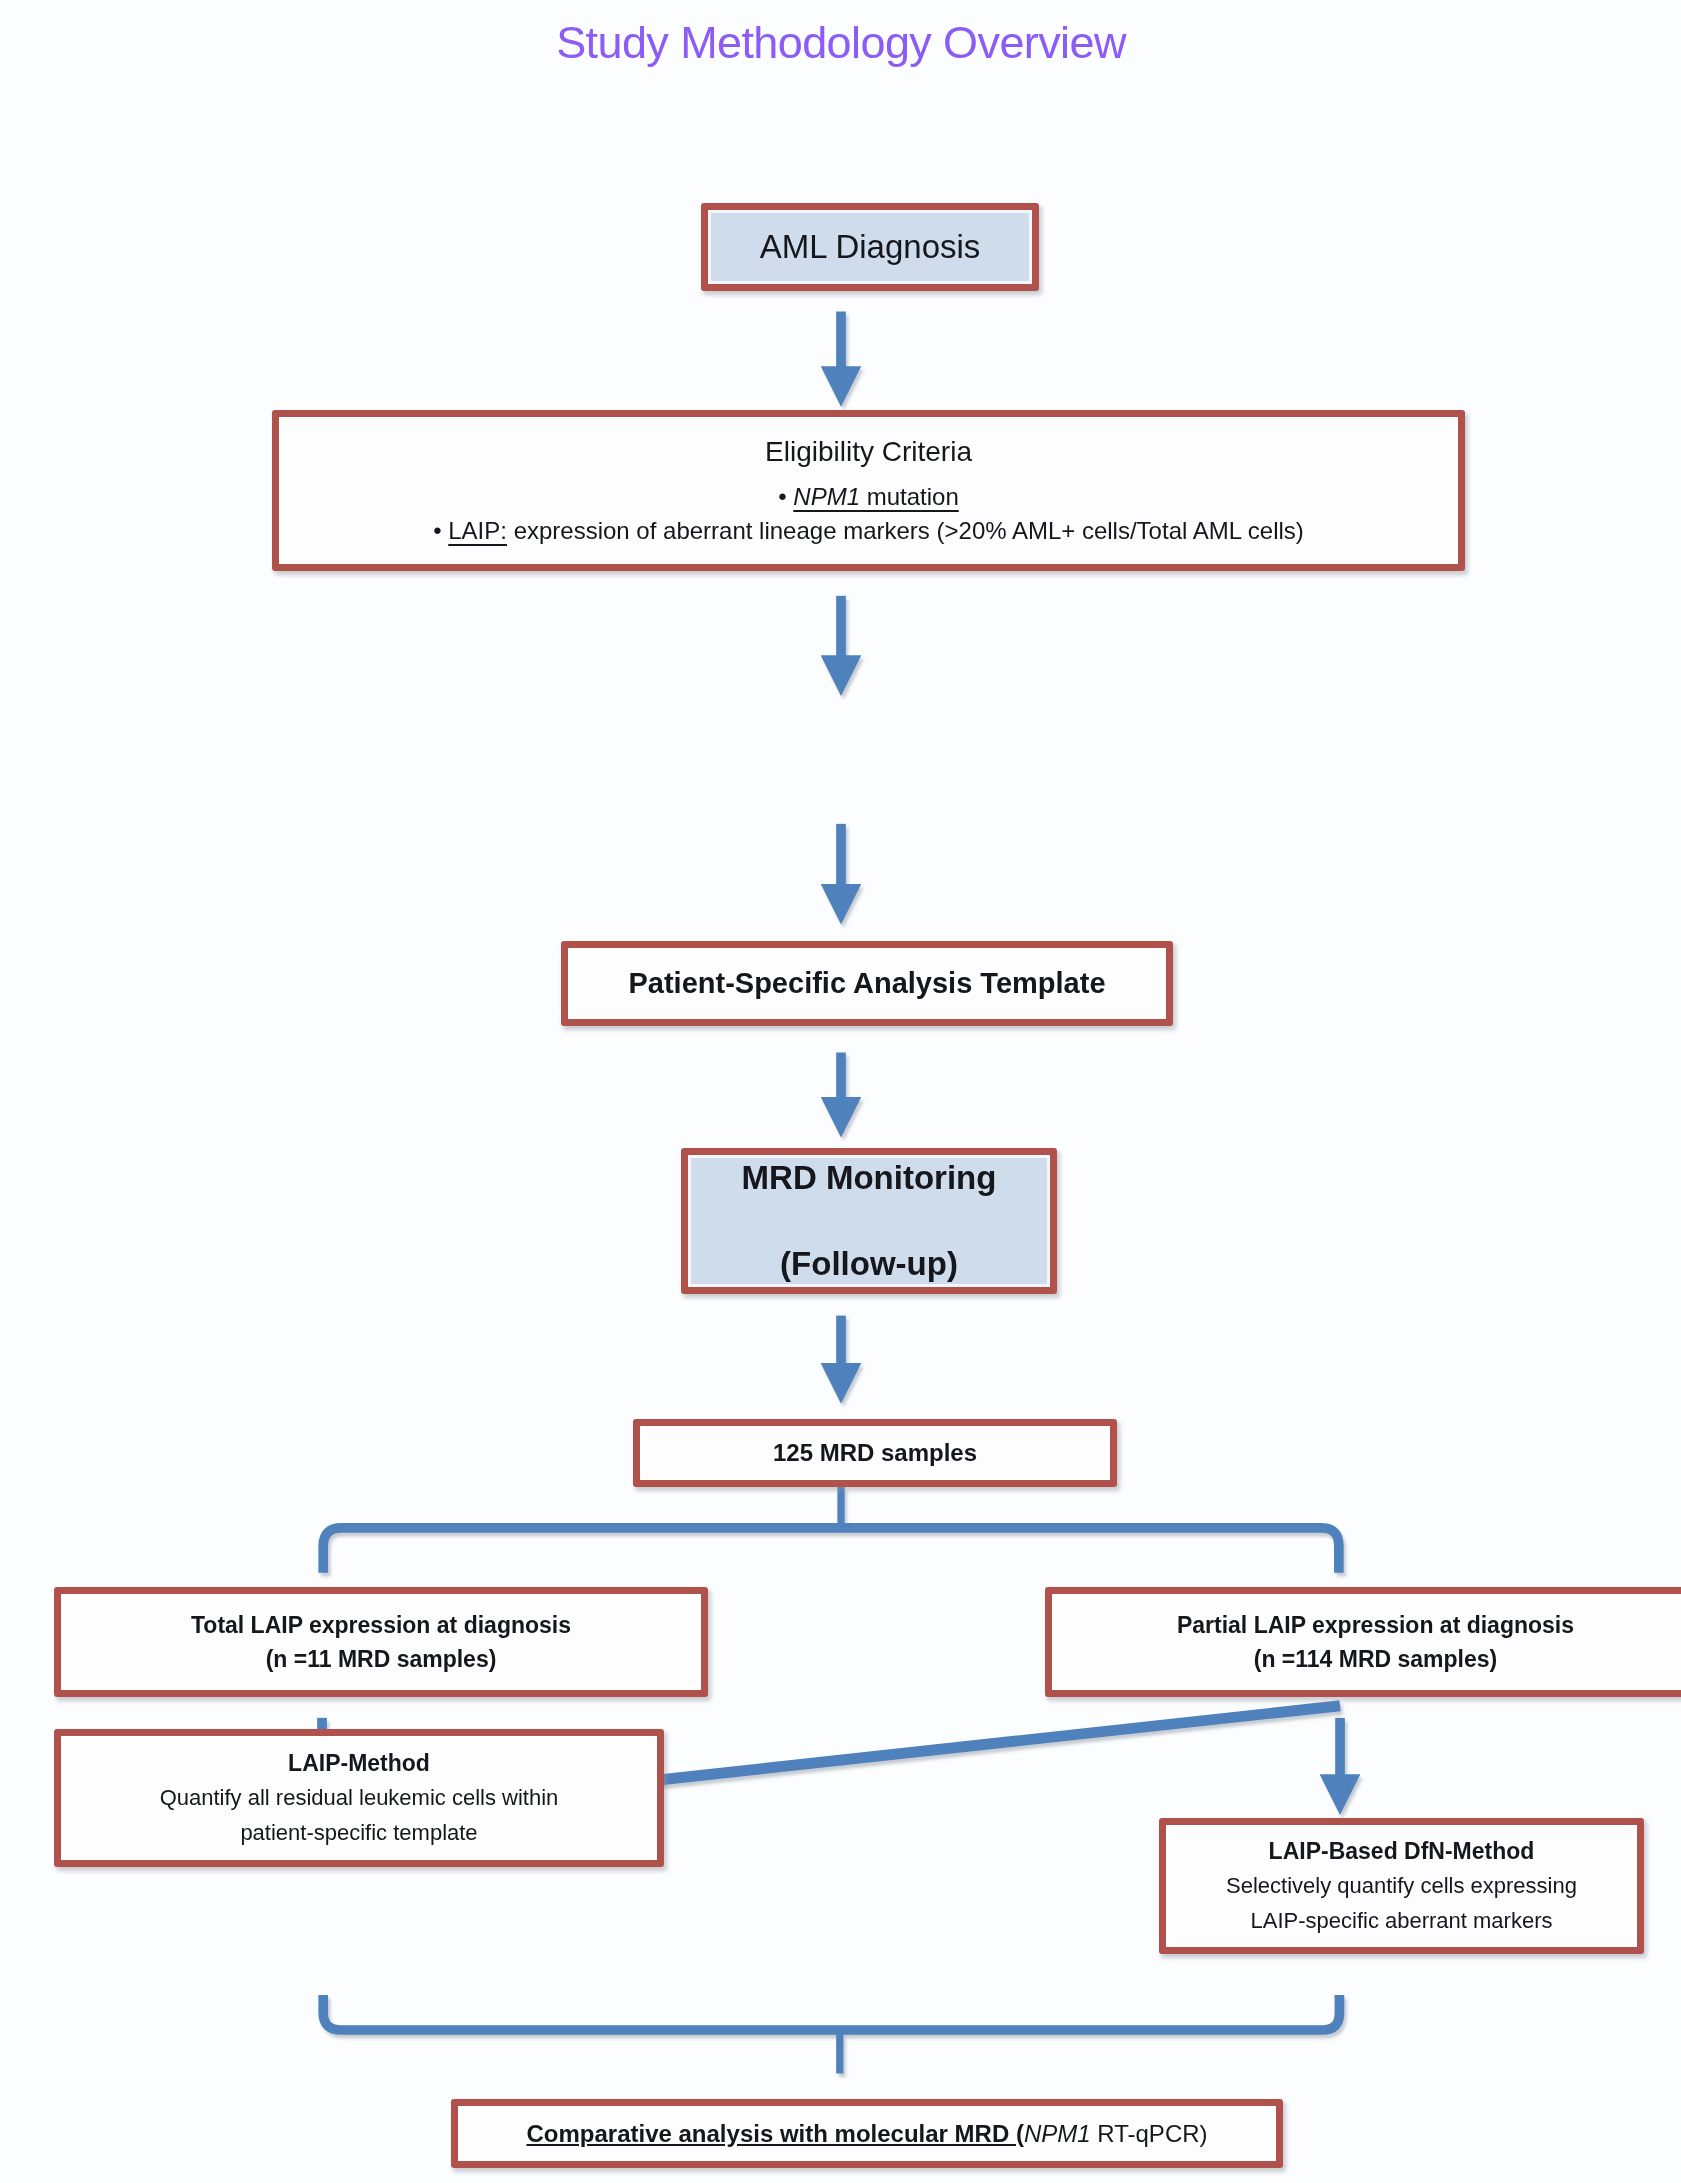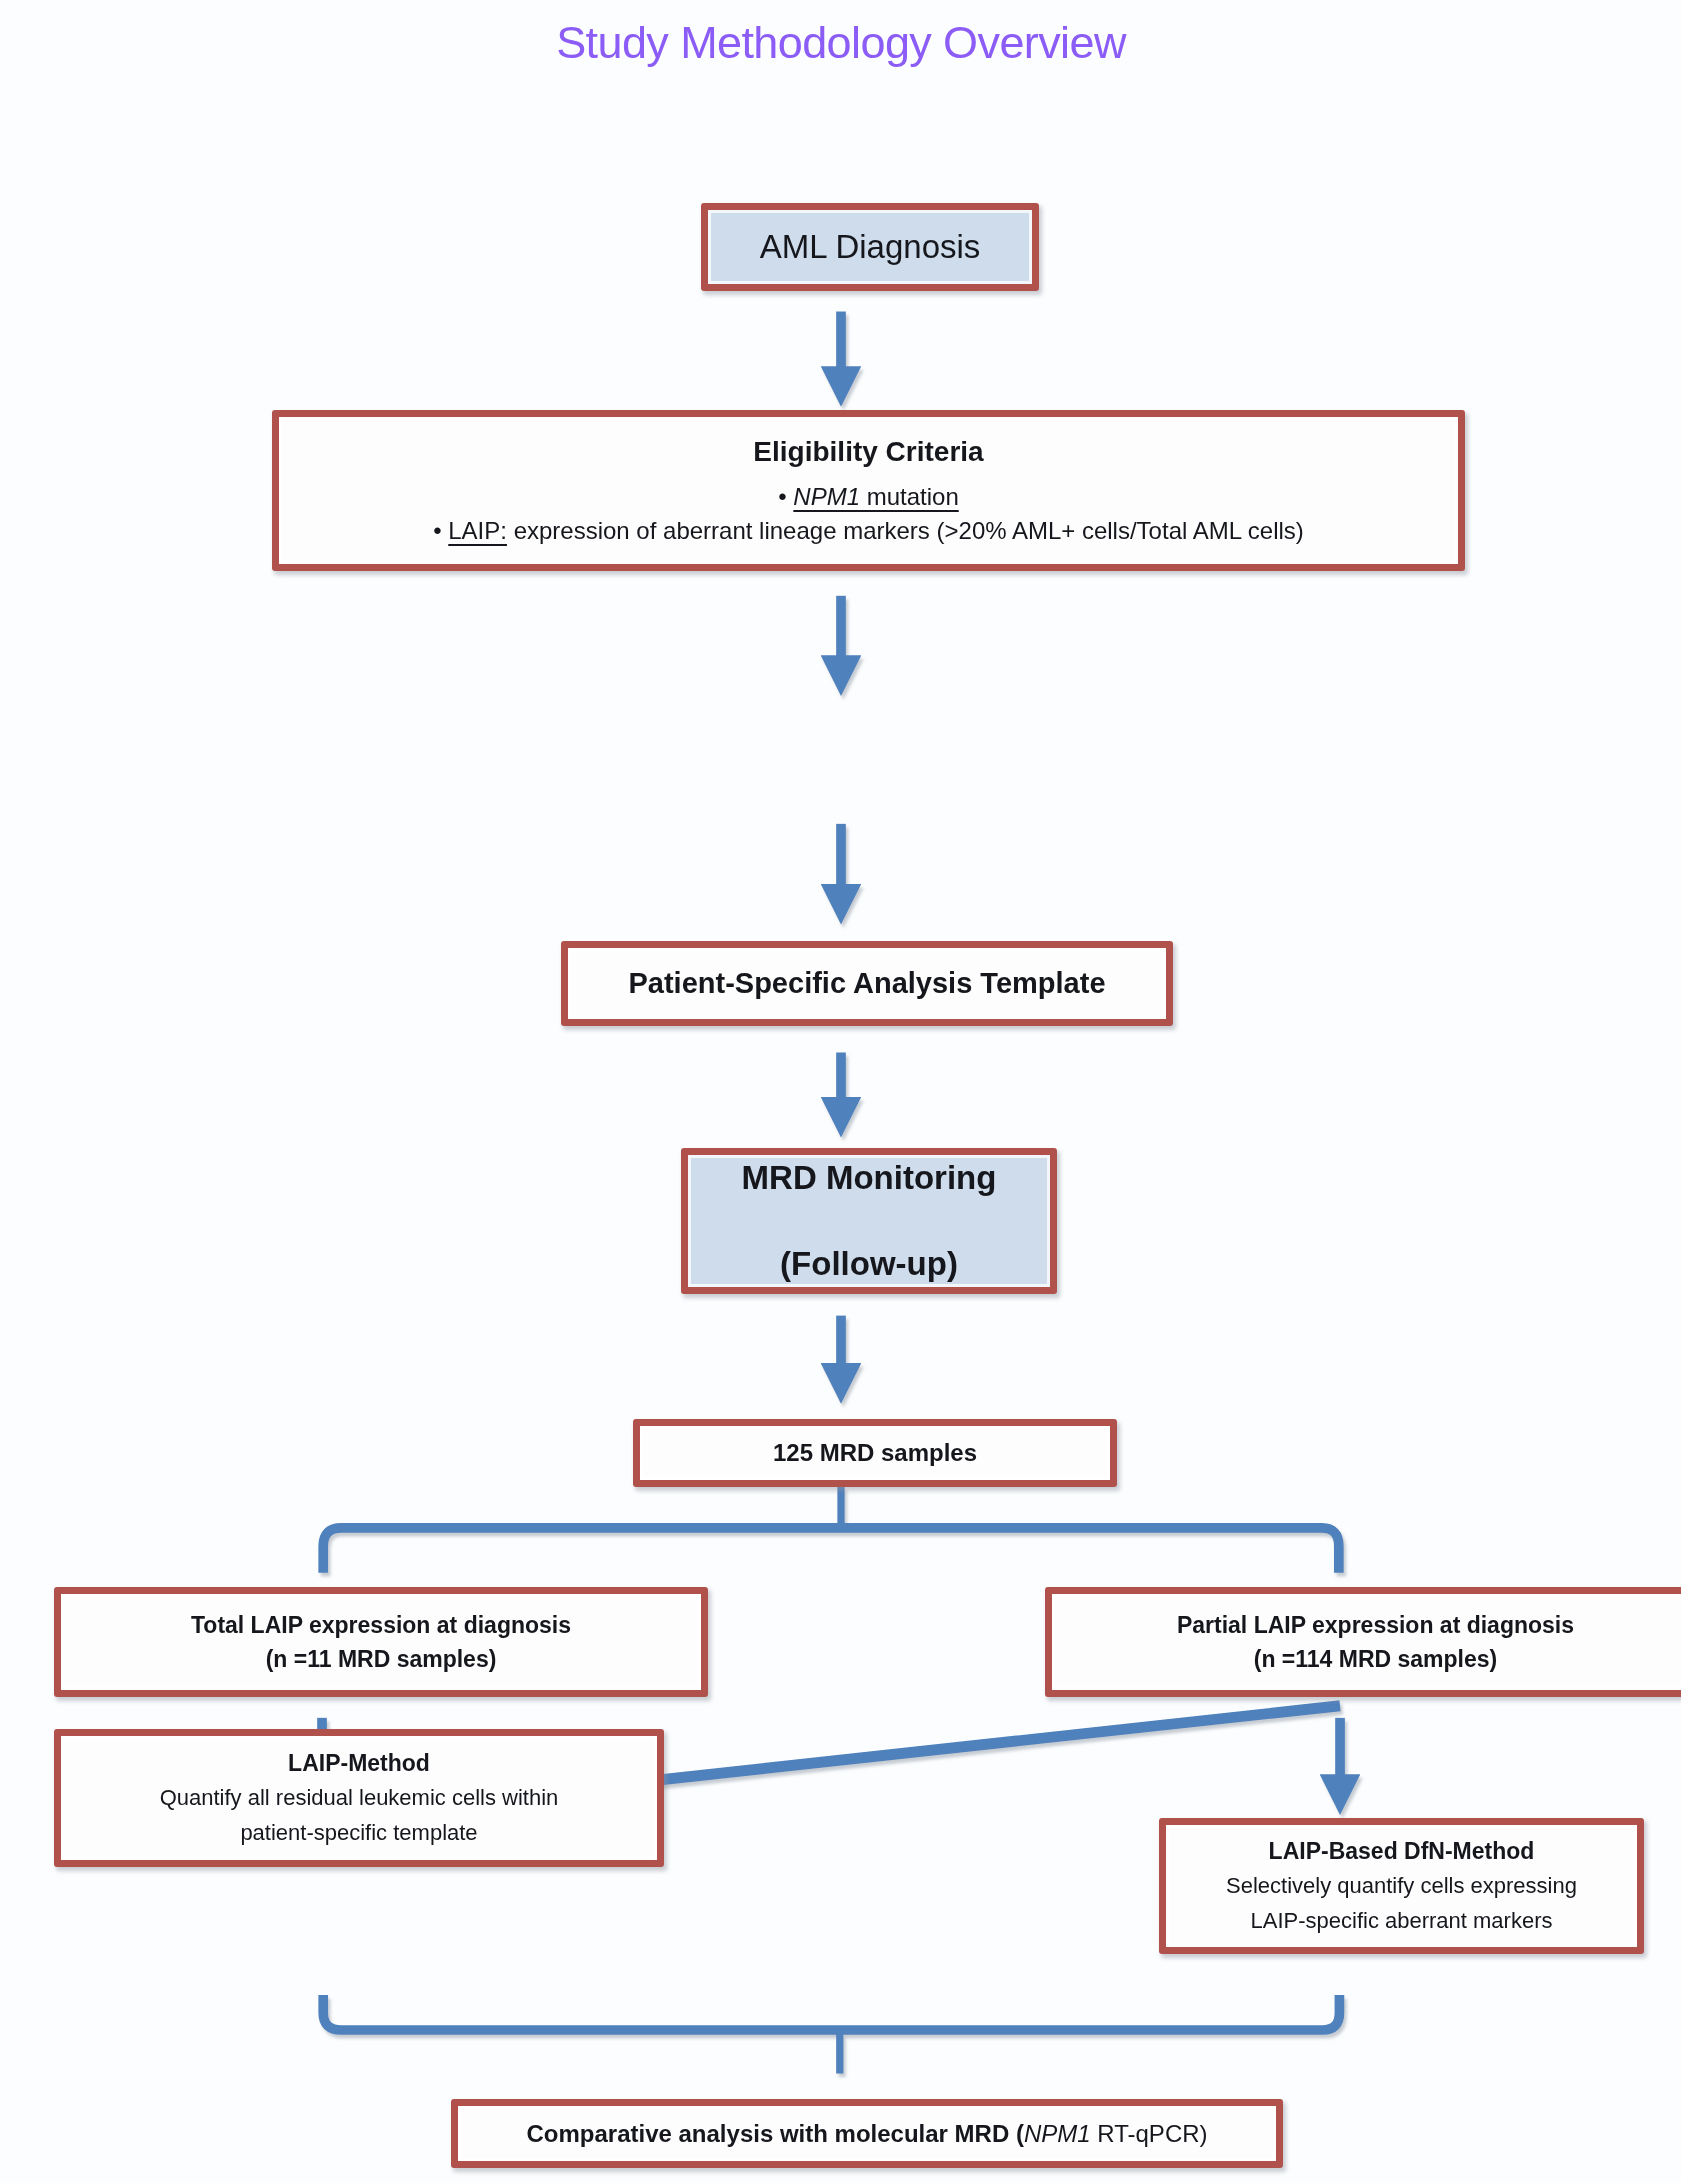--- a/index.html
+++ b/index.html
@@ -11,27 +11,27 @@
        background:#fdfdfe;display:flex;flex-direction:column;align-items:center;justify-content:center;
        text-align:center;color:#15171c;
        box-shadow:2.4px 3.6px 4.2px rgba(140,148,160,.45), inset 0 0 0 3px rgba(255,255,255,.75);margin-left:36px;}
   .blue{background:#cfdcec;}
   .t54{font-size:33px;font-weight:400;}
   .b44{font-size:27px;font-weight:700;}
   .b48{font-size:29px;font-weight:700;}
   .b40{font-size:24px;font-weight:700;}
   .b38{font-size:23px;font-weight:700;line-height:1.5;}
   .body36{font-size:22px;font-weight:400;line-height:1.6;}
-  .elig-head{font-size:28px;font-weight:700;margin-bottom:8.5px;}
+  .elig-head{font-size:28px;font-weight:400;margin-bottom:8.5px;}
   .elig-line{font-size:24px;font-weight:400;margin-top:6px;}
   .unl{text-decoration:underline;text-decoration-thickness:2.4px;text-underline-offset:5.4px;}
   .ital{font-style:italic;}
   .mrd-lines{font-size:33px;font-weight:700;line-height:1.4;gap:40px;}
   .cmp{font-size:24px;}
-  .cmp .pre{font-weight:700;}
+  .cmp .pre{font-weight:700;text-decoration:underline;}
   .cmp .post{font-weight:400;}
   svg.connectors{position:absolute;left:0;top:0;pointer-events:none;}
 </style>
 </head>
 <body>
 
 <div class="canvas">
 
   <h1 class="title">Study Methodology Overview</h1>
 

